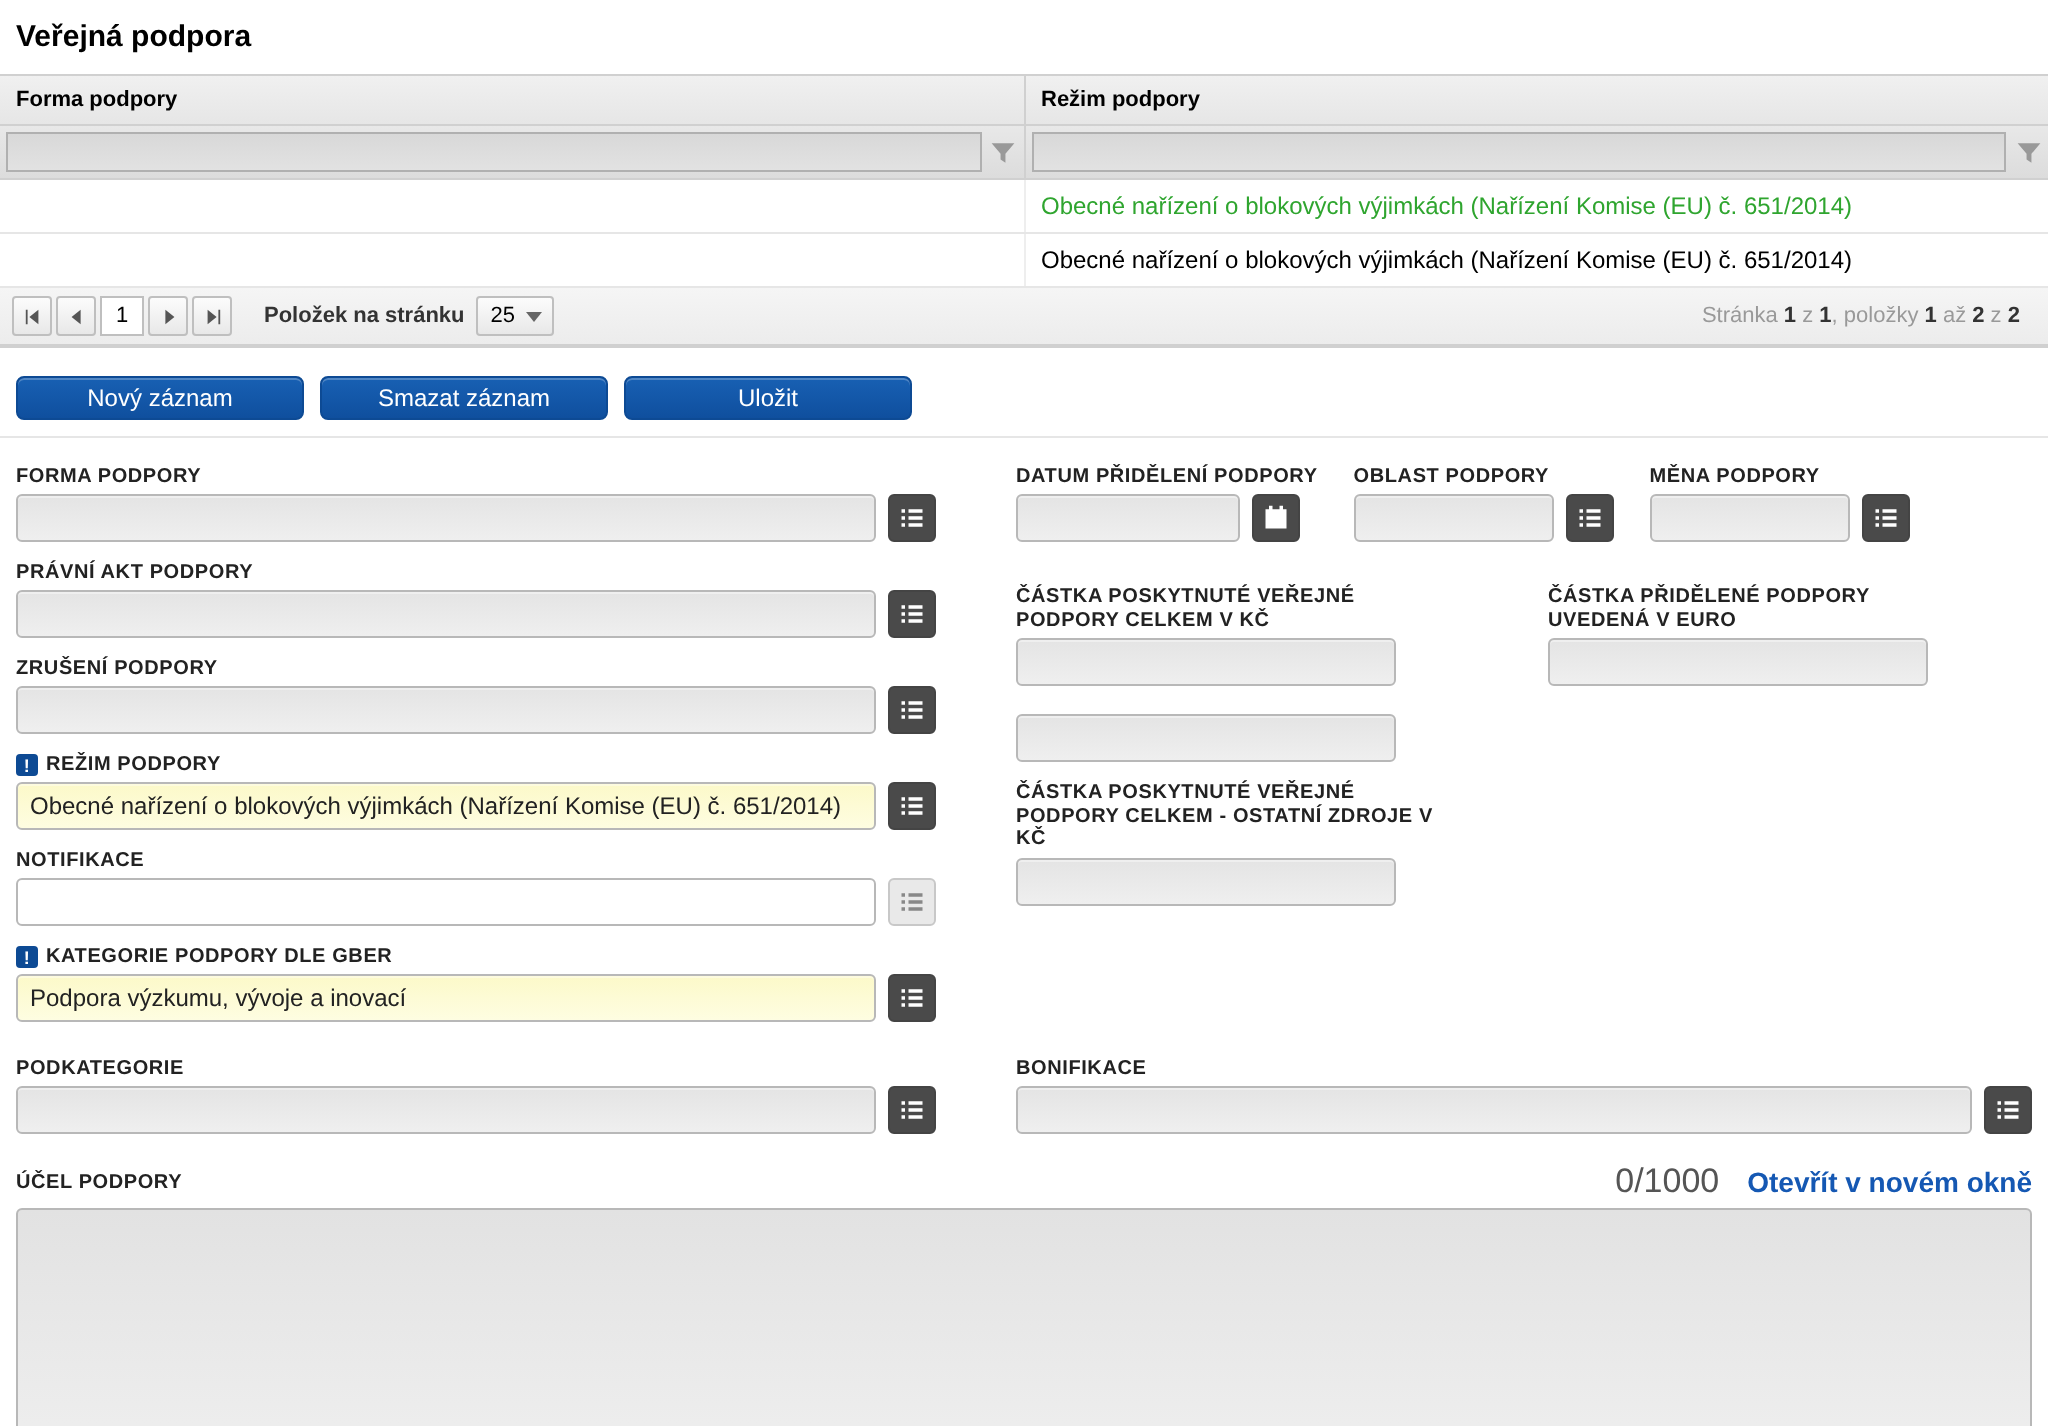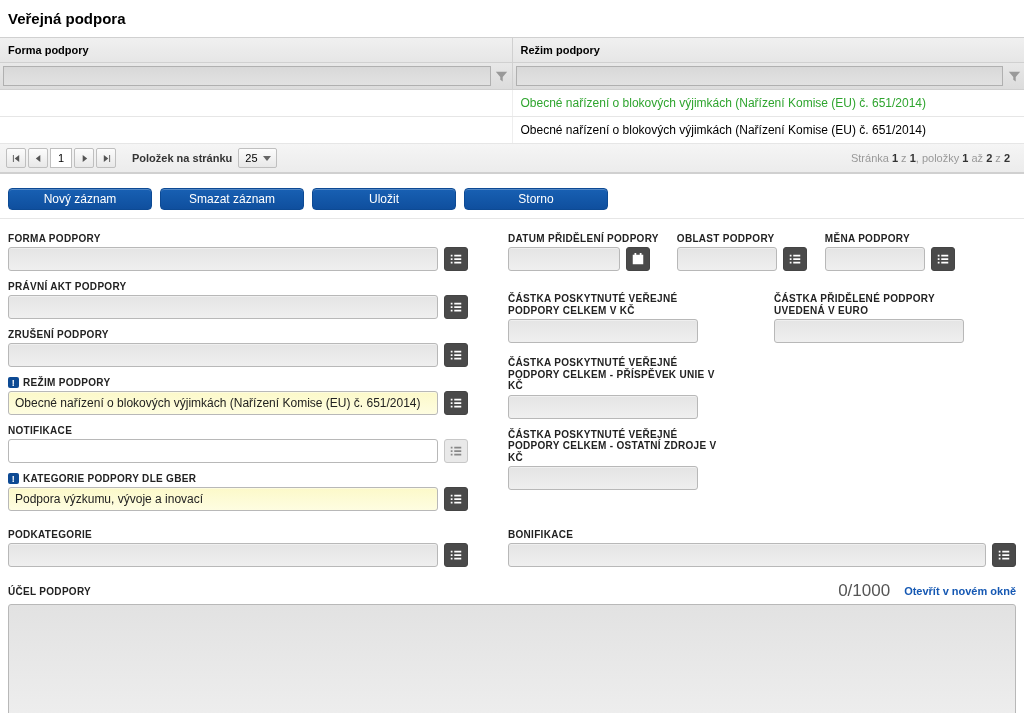--- a/index.html
+++ b/index.html
@@ -57,21 +57,21 @@
 .rcol .fld-label { line-height: 1.15; max-width: 210px; }
 
 .bottom-block { padding: 0 8px 8px 8px; }
 .bottom-row { display: flex; gap: 24px; }
 .bottom-row .col-left { width: 476px; }
 .bottom-row .bonif { flex: 1; }
 
 .ucel-hdr { display: flex; align-items: center; margin-bottom: 3px; }
 .ucel-hdr .fld-label { margin-bottom: 0; }
 .ucel-hdr .counter { margin-left: auto; font-size: 17px; color: #555; margin-right: 14px; }
-.ucel-hdr .openwin { color: #1558b3; font-size: 11px; font-weight: bold; cursor: pointer; }
+.ucel-hdr .openwin { color: #1558b3; font-size: 14px; font-weight: bold; cursor: pointer; }
 .ucel-text { width: 100%; height: 128px; border: 1px solid #b8b8b8; border-radius: 3px; background: linear-gradient(#e2e2e2,#efefef); resize: none; }
 
 </style>
 </head>
 <body>
 
 <div class="page-title">Veřejná podpora</div>
 
 <div class="grid-wrap">
   <div class="grid-head">
@@ -133,21 +133,20 @@
     <span class="pager-info">
       <span>Stránka </span><b>1</b><span> z </span><b>1</b><span>, položky </span><b>1</b><span> až </span><b>2</b><span> z </span><b>2</b>
     </span>
   </div>
 </div>
 
 <div class="btn-row">
   <button class="btn-blue">Nový záznam</button>
   <button class="btn-blue">Smazat záznam</button>
   <button class="btn-blue">Uložit</button>
-  <button class="btn-blue">Storno</button>
 </div>
 
 <div class="form-area">
   <div class="col-left">
     <div class="fld">
       <div class="fld-label">FORMA PODPORY</div>
       <div class="fld-row">
         <input class="fld-input" style="width: 430px;">
         <span class="lookup-btn">
             <svg viewBox="0 0 16 16">
@@ -256,21 +255,20 @@
       </div>
     </div>
 
     <div class="right-grid">
       <div class="rcol">
         <div class="fld">
           <div class="fld-label">ČÁSTKA POSKYTNUTÉ VEŘEJNÉ PODPORY CELKEM V KČ</div>
           <input class="fld-input" style="width: 190px;">
         </div>
         <div class="fld" style="margin-top:14px">
-          <div class="fld-label">ČÁSTKA POSKYTNUTÉ VEŘEJNÉ PODPORY CELKEM - PŘÍSPĚVEK UNIE V KČ</div>
           <input class="fld-input" style="width: 190px;">
         </div>
         <div class="fld" style="">
           <div class="fld-label">ČÁSTKA POSKYTNUTÉ VEŘEJNÉ PODPORY CELKEM - OSTATNÍ ZDROJE V KČ</div>
           <input class="fld-input" style="width: 190px;">
         </div>
       </div>
       <div class="rcol">
         <div class="fld">
           <div class="fld-label">ČÁSTKA PŘIDĚLENÉ PODPORY UVEDENÁ V EURO</div>

